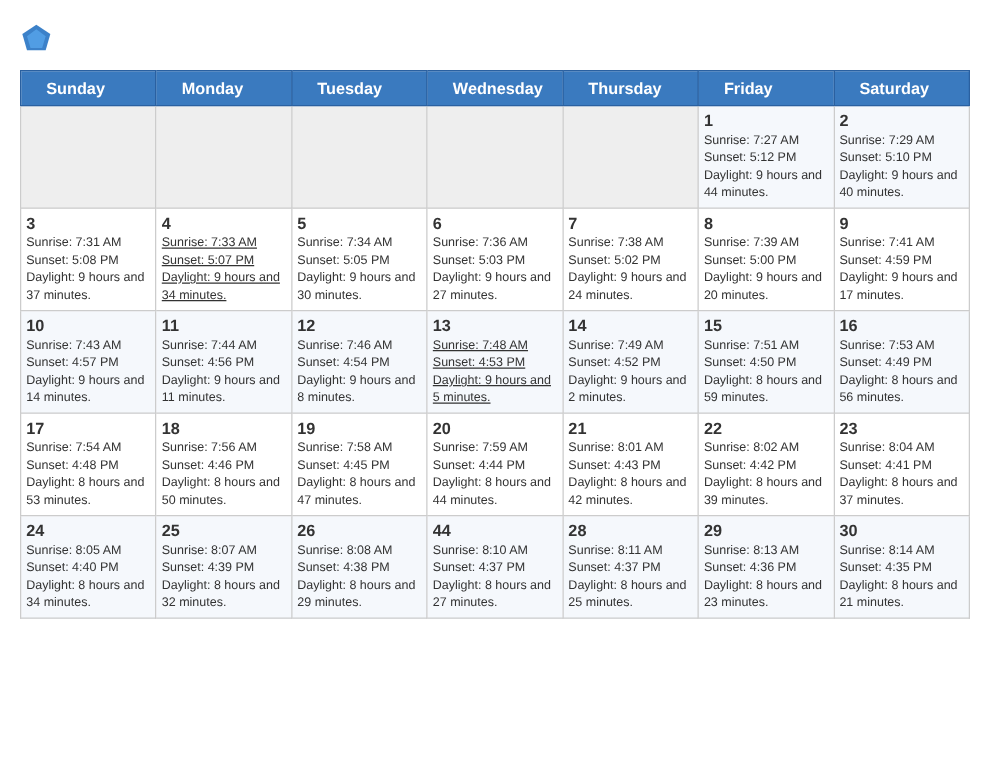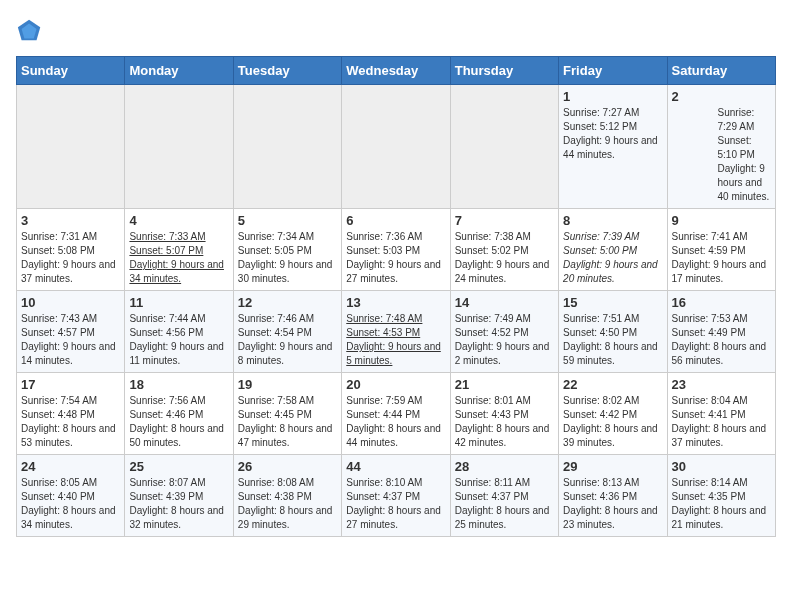--- a/index.html
+++ b/index.html
@@ -45,21 +45,21 @@
       color: #555;
     }
     table {
       width: 100%;
       border-collapse: collapse;
       table-layout: fixed;
     }
     thead th {
       background: #3a7abf;
       color: #fff;
-      padding: 6px 4px;
+      padding: 6px 20px;
       font-size: 13px;
       font-weight: bold;
       text-align: left;
       border: 1px solid #2a60a0;
     }
     tbody td {
       border: 1px solid #ccc;
       vertical-align: top;
       padding: 4px;
       height: 80px;
@@ -125,21 +125,21 @@
         <td class="empty"></td>
         <td class="empty"></td>
         <td>
           <span class="day-num">1</span>
           <div class="day-detail" style="white-space: pre-line;">Sunrise: 7:27 AM
 Sunset: 5:12 PM
 Daylight: 9 hours and 44 minutes.</div>
         </td>
         <td>
           <span class="day-num">2</span>
-          <div class="day-detail" style="white-space: pre-line; margin-left: 46px;">Sunrise: 7:29 AM
+          <div class="day-detail" style="white-space: pre-line;">Sunrise: 7:29 AM
 Sunset: 5:10 PM
 Daylight: 9 hours and 40 minutes.</div>
         </td>
       </tr>
       <tr>
         <td>
           <span class="day-num">3</span>
           <div class="day-detail" style="white-space: pre-line;">Sunrise: 7:31 AM
 Sunset: 5:08 PM
 Daylight: 9 hours and 37 minutes.</div>
@@ -163,21 +163,21 @@
 Daylight: 9 hours and 27 minutes.</div>
         </td>
         <td>
           <span class="day-num">7</span>
           <div class="day-detail" style="white-space: pre-line;">Sunrise: 7:38 AM
 Sunset: 5:02 PM
 Daylight: 9 hours and 24 minutes.</div>
         </td>
         <td>
           <span class="day-num">8</span>
-          <div class="day-detail" style="white-space: pre-line; font-style: italic;">Sunrise: 7:39 AM
+          <div class="day-detail" style="white-space: pre-line;">Sunrise: 7:39 AM
 Sunset: 5:00 PM
 Daylight: 9 hours and 20 minutes.</div>
         </td>
         <td>
           <span class="day-num">9</span>
           <div class="day-detail" style="white-space: pre-line;">Sunrise: 7:41 AM
 Sunset: 4:59 PM
 Daylight: 9 hours and 17 minutes.</div>
         </td>
       </tr>

